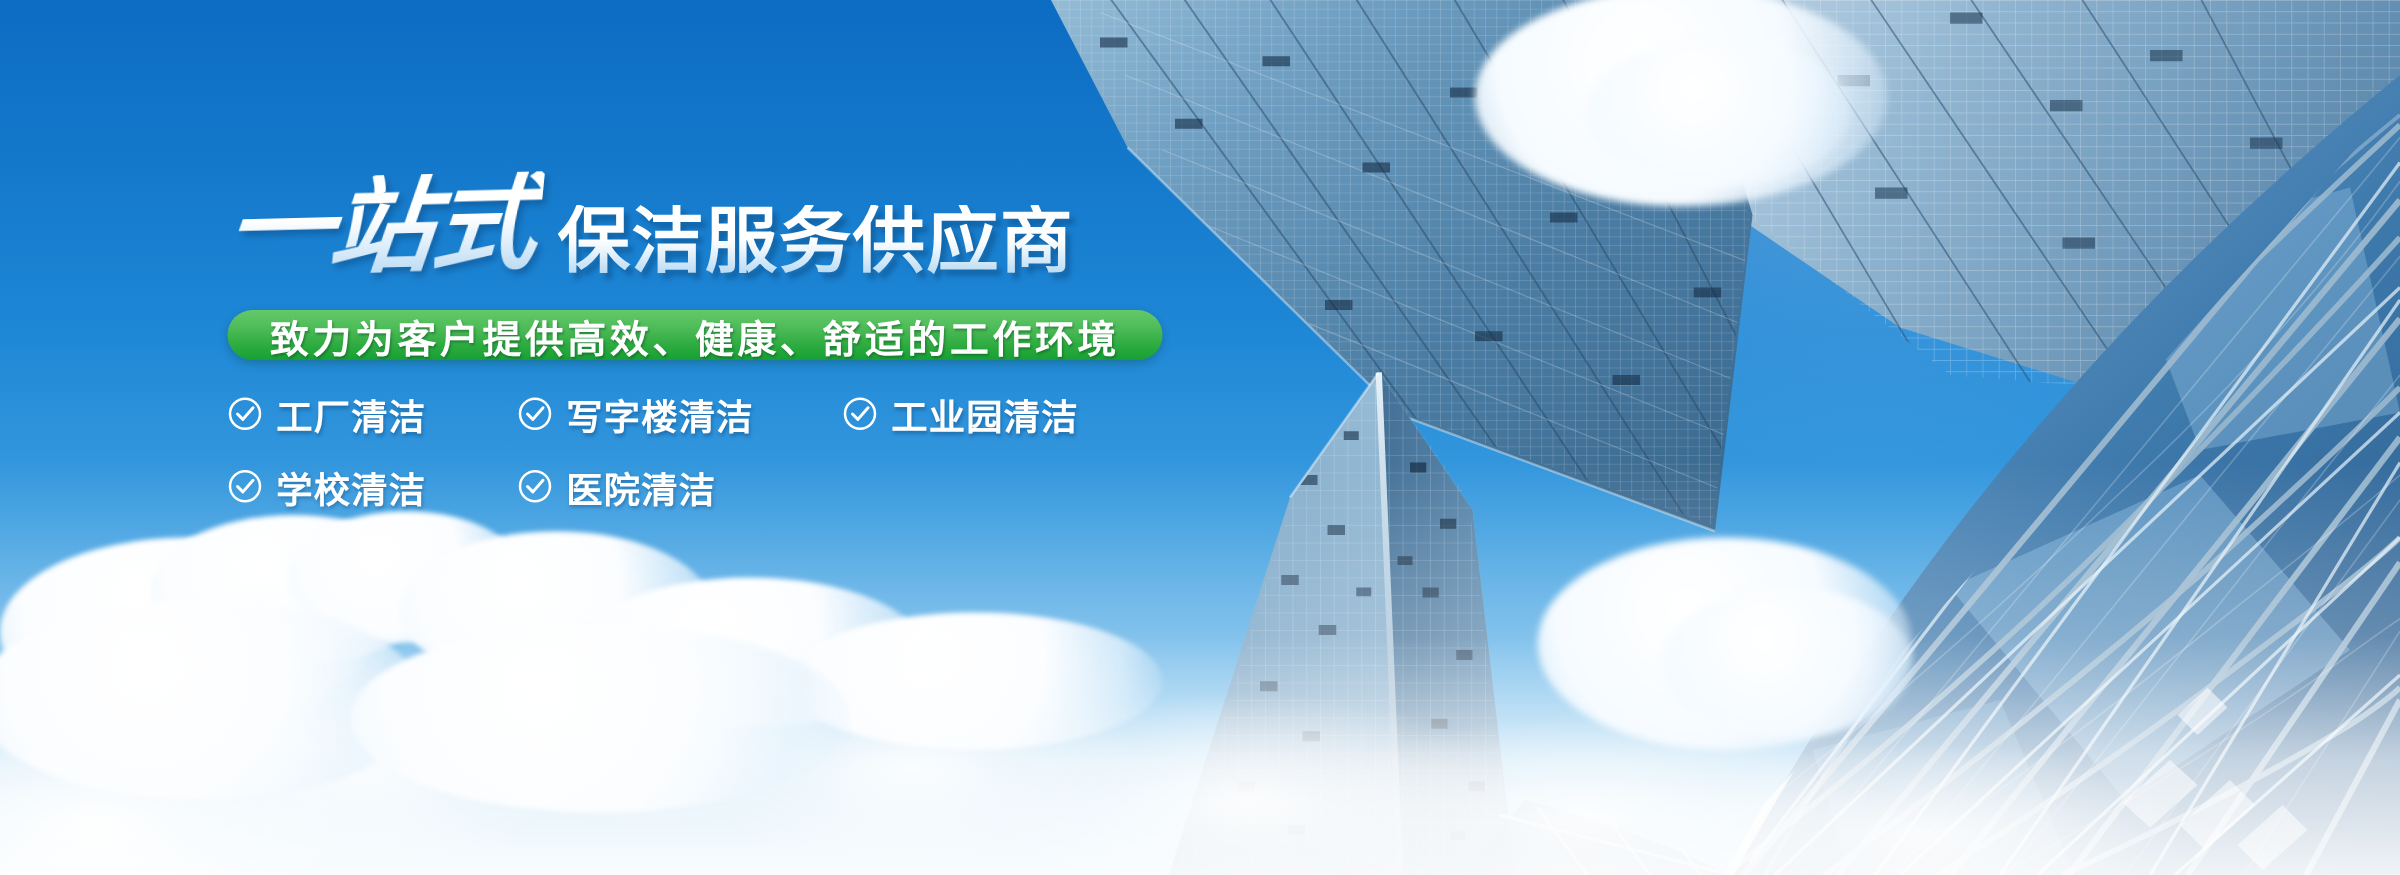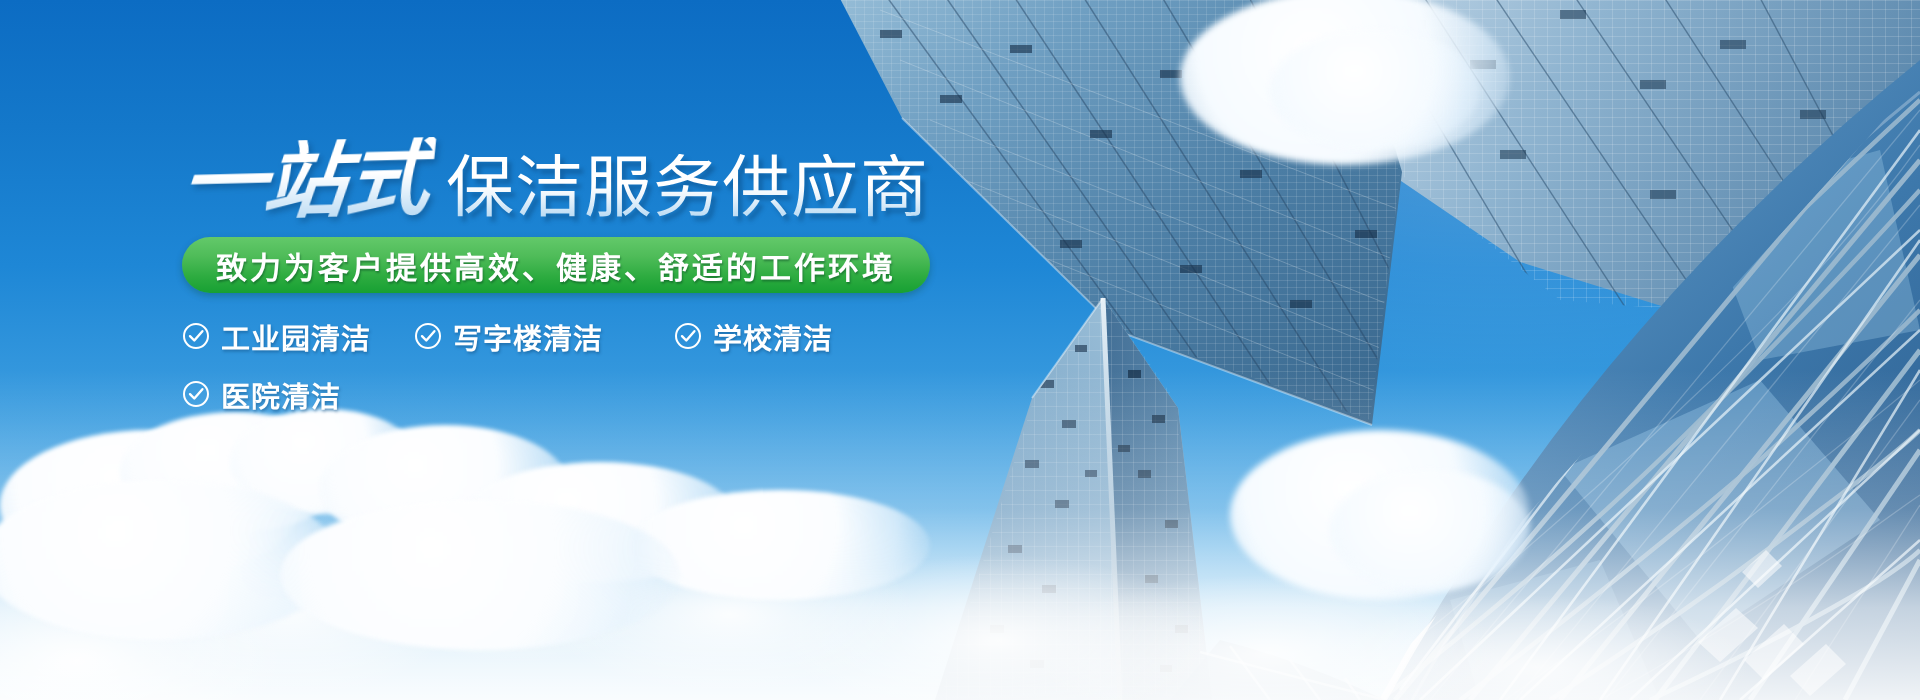--- a/index.html
+++ b/index.html
@@ -79,38 +79,38 @@
     -webkit-background-clip:text;
     background-clip:text;
     color:transparent;
     -webkit-text-fill-color:transparent;
     filter:drop-shadow(3px 4px 3px rgba(6,58,105,.40));
     transform:skewX(-7deg) rotate(-1.4deg);
     margin-right:14px;
     padding-right:4px;
   }
   .hl-bold{
-    font-size:68px;
-    font-weight:400;
+    font-size:58px;
+    font-weight:700;
     line-height:1;
     letter-spacing:1px;
     background:linear-gradient(180deg,#ffffff 0%,#ffffff 46%,#ecf5fc 62%,#bcdcf4 92%,#a8d1ef 100%);
     -webkit-background-clip:text;
     background-clip:text;
     color:transparent;
     -webkit-text-fill-color:transparent;
     filter:drop-shadow(4px 5px 2px rgba(6,58,105,.38));
   }
 
   .subtitle-pill{
-    margin-top:15px;
+    margin-top:26px;
     display:inline-flex;
     align-items:center;
     justify-content:center;
-    height:56px;
+    height:40px;
     padding:0 34px;
     border-radius:30px;
     background:linear-gradient(180deg,#63c96a 0%,#4fbc59 34%,#2cab3f 72%,#17a033 100%);
     box-shadow:0 3px 7px rgba(8,60,30,.28);
   }
   .subtitle-pill span{
     font-size:31px;
     font-weight:700;
     color:#ffffff;
     letter-spacing:3px;
@@ -409,48 +409,57 @@
       <span class="hl-brush">一站式</span>
       <span class="hl-bold">保洁服务供应商</span>
     </div>
 
     <div class="subtitle-pill">
       <span>致力为客户提供高效、健康、舒适的工作环境</span>
     </div>
 
     <div class="features">
 
+      <div class="feature">
+        <span class="check">
+          <svg viewBox="0 0 28 28" xmlns="http://www.w3.org/2000/svg">
+            <circle cx="14" cy="14" r="12" fill="none" stroke="#ffffff" stroke-width="2"></circle>
+            <path d="M8 14.2 L12.3 18.5 L20.4 9.2" fill="none" stroke="#ffffff" stroke-width="2.4" stroke-linecap="round" stroke-linejoin="round"></path>
+          </svg>
+        </span>
+        <span class="flabel">工厂清洁</span>
+      </div>
+
+      <div class="feature">
+        <span class="check">
+          <svg viewBox="0 0 28 28" xmlns="http://www.w3.org/2000/svg">
+            <circle cx="14" cy="14" r="12" fill="none" stroke="#ffffff" stroke-width="2"></circle>
+            <path d="M8 14.2 L12.3 18.5 L20.4 9.2" fill="none" stroke="#ffffff" stroke-width="2.4" stroke-linecap="round" stroke-linejoin="round"></path>
+          </svg>
+        </span>
+        <span class="flabel">写字楼清洁</span>
+      </div>
 
       <div class="feature">
         <span class="check">
           <svg viewBox="0 0 28 28" xmlns="http://www.w3.org/2000/svg">
             <circle cx="14" cy="14" r="12" fill="none" stroke="#ffffff" stroke-width="2"></circle>
             <path d="M8 14.2 L12.3 18.5 L20.4 9.2" fill="none" stroke="#ffffff" stroke-width="2.4" stroke-linecap="round" stroke-linejoin="round"></path>
           </svg>
         </span>
         <span class="flabel">工业园清洁</span>
       </div>
 
       <div class="feature">
         <span class="check">
           <svg viewBox="0 0 28 28" xmlns="http://www.w3.org/2000/svg">
             <circle cx="14" cy="14" r="12" fill="none" stroke="#ffffff" stroke-width="2"></circle>
             <path d="M8 14.2 L12.3 18.5 L20.4 9.2" fill="none" stroke="#ffffff" stroke-width="2.4" stroke-linecap="round" stroke-linejoin="round"></path>
           </svg>
         </span>
-        <span class="flabel">写字楼清洁</span>
-      </div>
-
-      <div class="feature">
-        <span class="check">
-          <svg viewBox="0 0 28 28" xmlns="http://www.w3.org/2000/svg">
-            <circle cx="14" cy="14" r="12" fill="none" stroke="#ffffff" stroke-width="2"></circle>
-            <path d="M8 14.2 L12.3 18.5 L20.4 9.2" fill="none" stroke="#ffffff" stroke-width="2.4" stroke-linecap="round" stroke-linejoin="round"></path>
-          </svg>
-        </span>
         <span class="flabel">学校清洁</span>
       </div>
 
       <div class="feature">
         <span class="check">
           <svg viewBox="0 0 28 28" xmlns="http://www.w3.org/2000/svg">
             <circle cx="14" cy="14" r="12" fill="none" stroke="#ffffff" stroke-width="2"></circle>
             <path d="M8 14.2 L12.3 18.5 L20.4 9.2" fill="none" stroke="#ffffff" stroke-width="2.4" stroke-linecap="round" stroke-linejoin="round"></path>
           </svg>
         </span>

